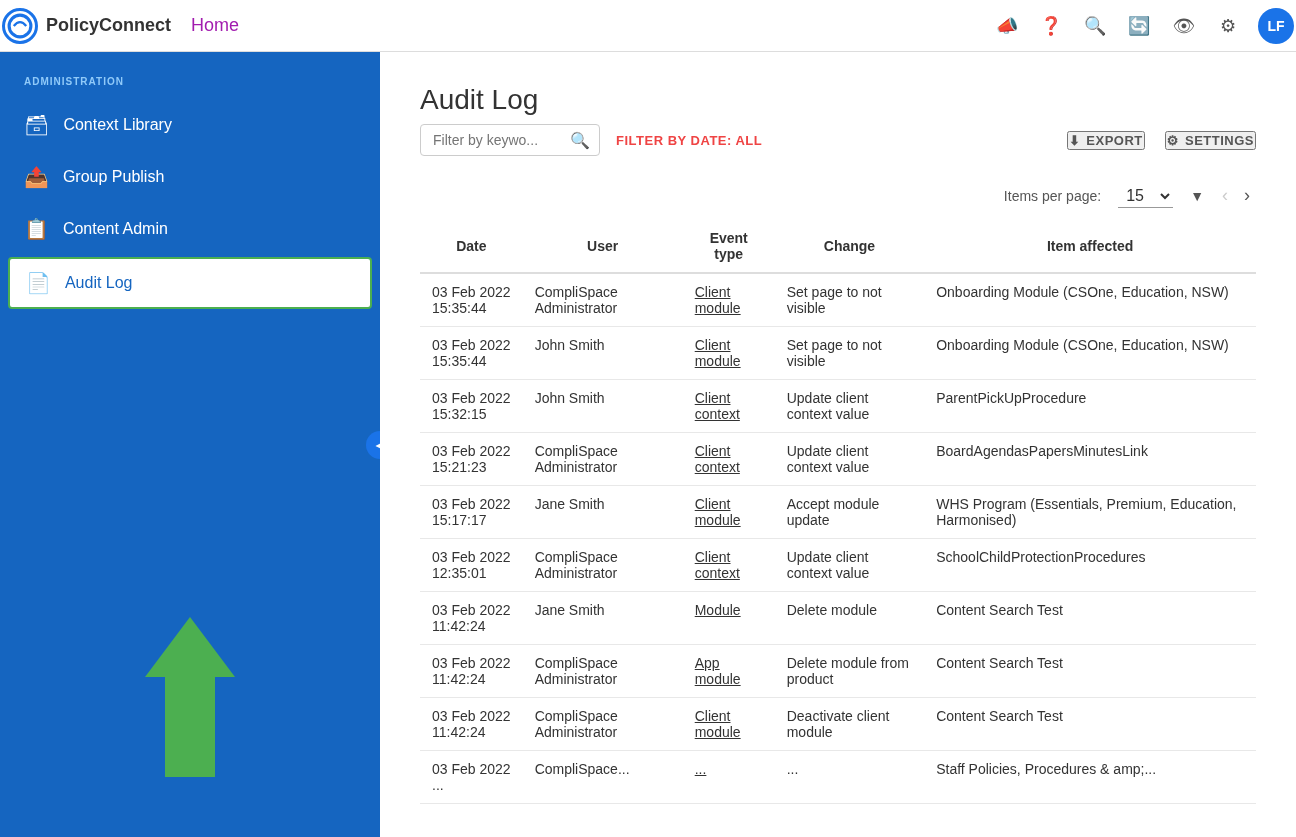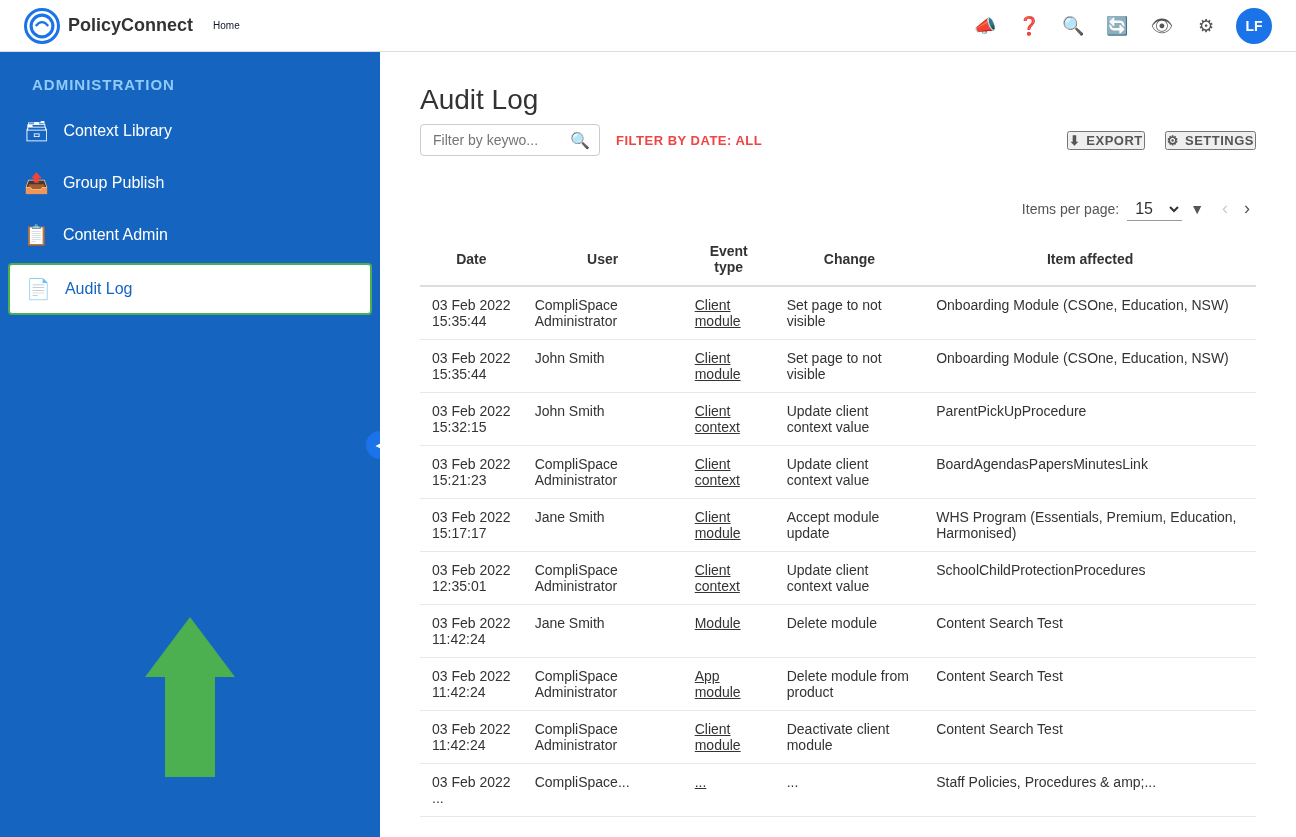--- a/index.html
+++ b/index.html
@@ -1,52 +1,52 @@
 <!DOCTYPE html>
 <html><head>
   <meta charset="utf-8">
   <style>
     * { box-sizing: border-box; margin: 0; padding: 0; }
     body { font-family: Arial, sans-serif; font-size: 14px; background: #fff; display: flex; flex-direction: column; height: 837px; overflow: hidden; }
 
     
     .top-nav {
       display: flex; align-items: center; justify-content: space-between;
-      height: 52px; border-bottom: 1px solid #ddd; padding: 0 24px;
+      height: 52px; border-bottom: 1px solid #ddd; padding: 0 2px;
       background: #fff; flex-shrink: 0;
     }
     .top-nav-left { display: flex; align-items: center; gap: 20px; }
     .logo-area { display: flex; align-items: center; gap: 8px; }
     .logo-circle {
       width: 36px; height: 36px; border-radius: 50%;
       border: 3px solid #1a73e8; display: flex; align-items: center; justify-content: center;
       font-weight: bold; color: #1a73e8; font-size: 18px;
     }
     .logo-name { font-size: 18px; font-weight: bold; color: #333; }
-    .nav-home { font-size: 10px; color: #0f172a; text-decoration: none; }
+    .nav-home { font-size: 18px; color: #a21caf; text-decoration: none; }
     .top-nav-right { display: flex; align-items: center; gap: 16px; }
     .nav-icon { width: 28px; height: 28px; display: flex; align-items: center; justify-content: center; color: #555; font-size: 18px; cursor: pointer; }
     .avatar {
       width: 36px; height: 36px; border-radius: 50%; background: #1a73e8;
       color: #fff; display: flex; align-items: center; justify-content: center;
       font-weight: bold; font-size: 14px; cursor: pointer;
     }
 
     
     .main-layout { display: flex; flex: 1; overflow: hidden; }
 
     
     .sidebar {
       width: 380px; background: #1565c0; color: #fff;
       flex-shrink: 0; display: flex; flex-direction: column;
       position: relative; overflow: hidden;
     }
     .sidebar-admin-label {
-      font-size: 15px; font-weight: bold; letter-spacing: 1px;
-      color: #90caf9; padding: 24px 24px 12px 32px; text-transform: uppercase;
+      font-size: 10px; font-weight: bold; letter-spacing: 1px;
+      color: #90caf9; padding: 24px 24px 12px 24px; text-transform: uppercase;
     }
     .sidebar-item {
       display: flex; align-items: center; gap: 14px;
       padding: 14px 24px; cursor: pointer; color: #fff; font-size: 16px;
     }
     .sidebar-item.active {
       background: #fff; color: #1565c0; border: 2px solid #4caf50;
       border-radius: 4px; margin: 2px 8px; padding: 12px 16px;
     }
     .sidebar-item.active .sidebar-icon { color: #1565c0; }
@@ -80,21 +80,21 @@
     
     .content-area {
       flex: 1; overflow-y: auto; padding: 32px 40px;
       background: #fff;
     }
     .page-title { font-size: 28px; font-weight: 400; color: #333; margin-bottom: 8px; }
     .page-subtitle { color: #1565c0; font-size: 14px; margin-bottom: 24px; }
 
     
     .filter-bar {
-      display: flex; align-items: center; gap: 16px; margin-bottom: 40px;
+      display: flex; align-items: center; gap: 16px; margin-bottom: 27px;
     }
     .filter-input-wrap { position: relative; }
     .filter-input {
       border: 1px solid #ccc; border-radius: 4px;
       padding: 7px 36px 7px 12px; font-size: 14px; width: 180px; color: #999;
     }
     .filter-search-icon {
       position: absolute; right: 10px; top: 50%; transform: translateY(-50%);
       color: #555; font-size: 16px; cursor: pointer;
     }
@@ -109,21 +109,21 @@
       display: flex; align-items: center; gap: 6px;
       font-size: 13px; font-weight: bold; color: #555; cursor: pointer; letter-spacing: 0.5px;
       text-transform: uppercase;
     }
 
     
     .pagination-bar {
       display: flex; align-items: center; justify-content: flex-end;
       gap: 12px; margin-bottom: 12px; font-size: 14px; color: #555;
     }
-    .items-per-page { display: flex; align-items: center; gap: 8px; }
+    .items-per-page { display: flex; align-items: center; gap: 17px; }
     .per-page-select {
       border: none; border-bottom: 1px solid #999; font-size: 16px;
       color: #333; background: transparent; cursor: pointer; padding: 2px 4px;
     }
     .page-nav { display: flex; gap: 4px; }
     .page-nav-btn {
       background: none; border: none; cursor: pointer; font-size: 18px;
       color: #555; padding: 2px 6px;
     }
     .page-nav-btn:disabled { color: #ccc; }

